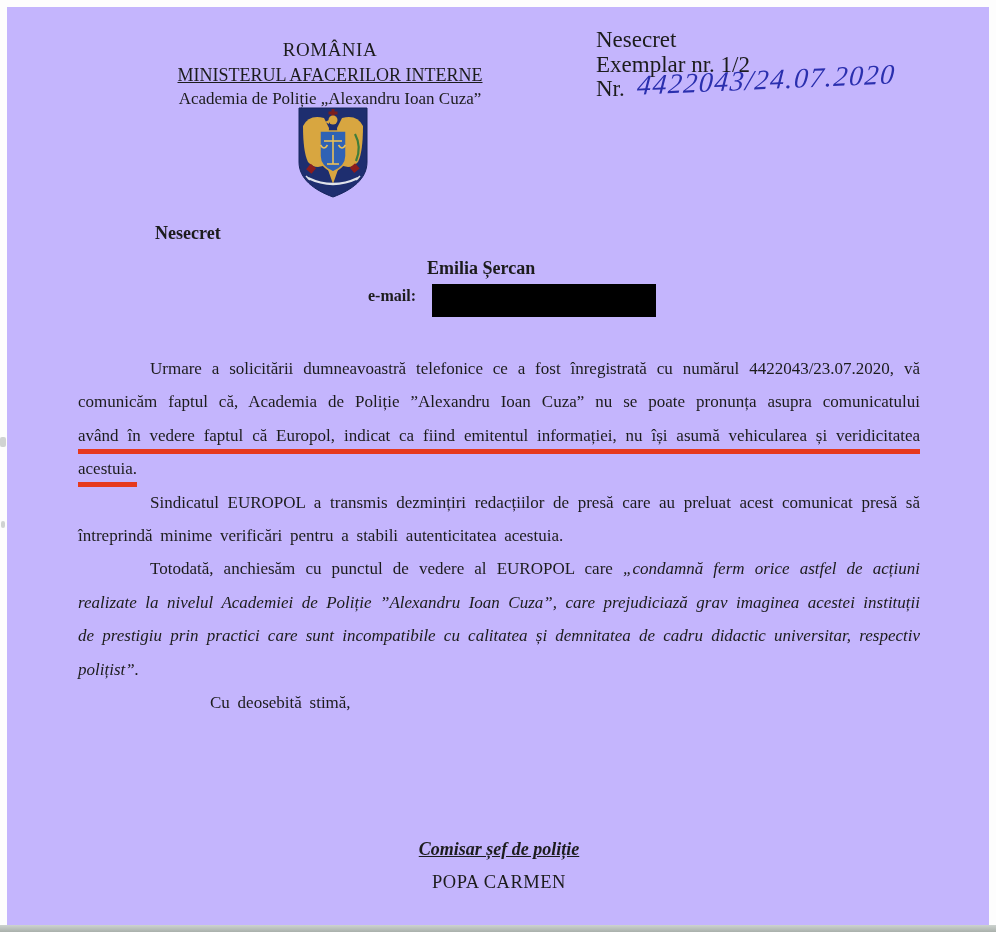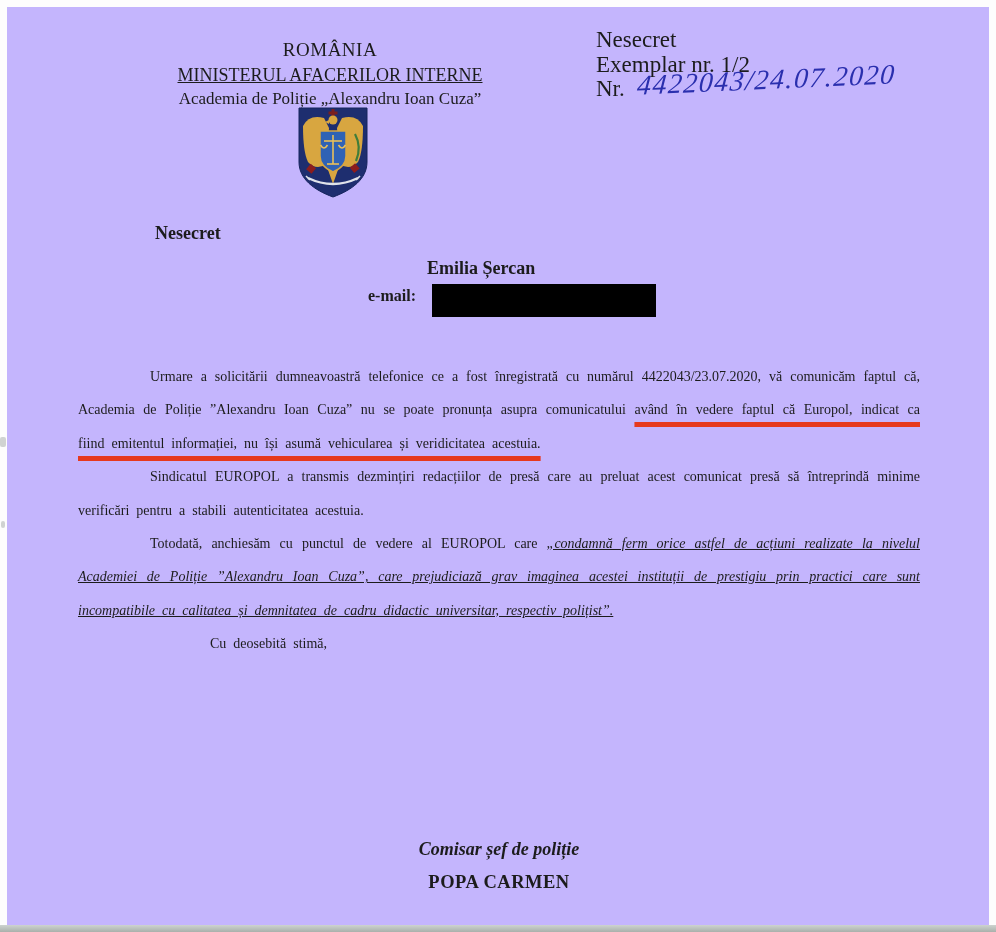--- a/index.html
+++ b/index.html
@@ -31,37 +31,37 @@
   }
   
   .emblem{position:absolute;left:296px;top:106px;}
   
   .salutation{position:absolute;left:155px;top:223px;font-weight:bold;font-size:18px;}
   .addr-name{position:absolute;left:427px;top:258px;font-weight:bold;font-size:18px;}
   .email-row{position:absolute;left:368px;top:287px;font-weight:bold;font-size:16px;}
   .redaction{position:absolute;left:432px;top:284px;width:224px;height:33px;background:var(--redaction);}
   
   .bodytext{
-    position:absolute;left:78px;top:360px;width:842px;
-    font-size:14px;line-height:33.4px;text-align:justify;word-spacing:3.5px;
+    position:absolute;left:78px;top:352px;width:842px;
+    font-size:17px;line-height:33.4px;text-align:justify;word-spacing:3.5px;
   }
   .bodytext p{text-indent:72px;margin:0;}
   .red-underline{
     text-decoration-line:underline;
     text-decoration-color:var(--underline-red);
     text-decoration-thickness:5px;
     text-underline-offset:8px;
   }
-  .it{font-style:italic;text-decoration:underline;}
+  .it{font-style:italic;}
   .closing{text-indent:132px !important;font-family:Liberation Serif, serif;}
   
   .signature{position:absolute;left:78px;top:833px;width:842px;text-align:center;line-height:33px;}
   .sig1{font-weight:bold;font-size:18px;}
-  .sig2{font-weight:bold;font-style:italic;font-size:18px;}
-  .sig3{font-weight:bold;font-size:18.5px;letter-spacing:.5px;}
+  .sig2{font-weight:bold;font-style:italic;font-size:18px;text-decoration:underline;}
+  .sig3{font-weight:normal;font-size:18.5px;letter-spacing:.5px;}
   
   .scan-bottom{position:absolute;left:0;bottom:0;width:100%;height:7px;
     background:linear-gradient(#cdd3cf,#a9b0ab);}
   .speck{position:absolute;background:#9aa09e;opacity:.45;border-radius:2px;}
   .speck.s1{left:0;top:437px;width:6px;height:10px;}
   .speck.s2{left:1px;top:521px;width:4px;height:7px;}
 </style>
 </head>
 <body>
 

